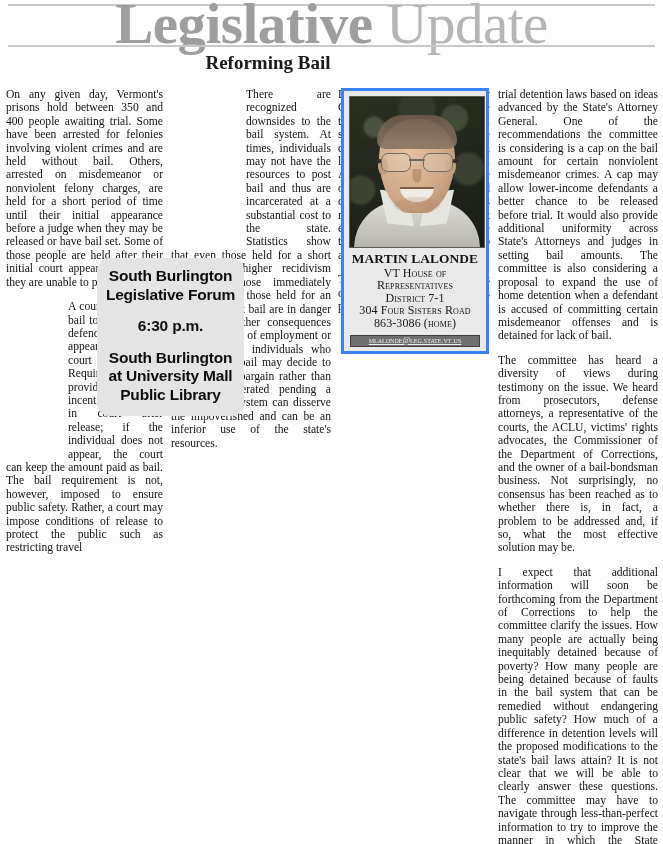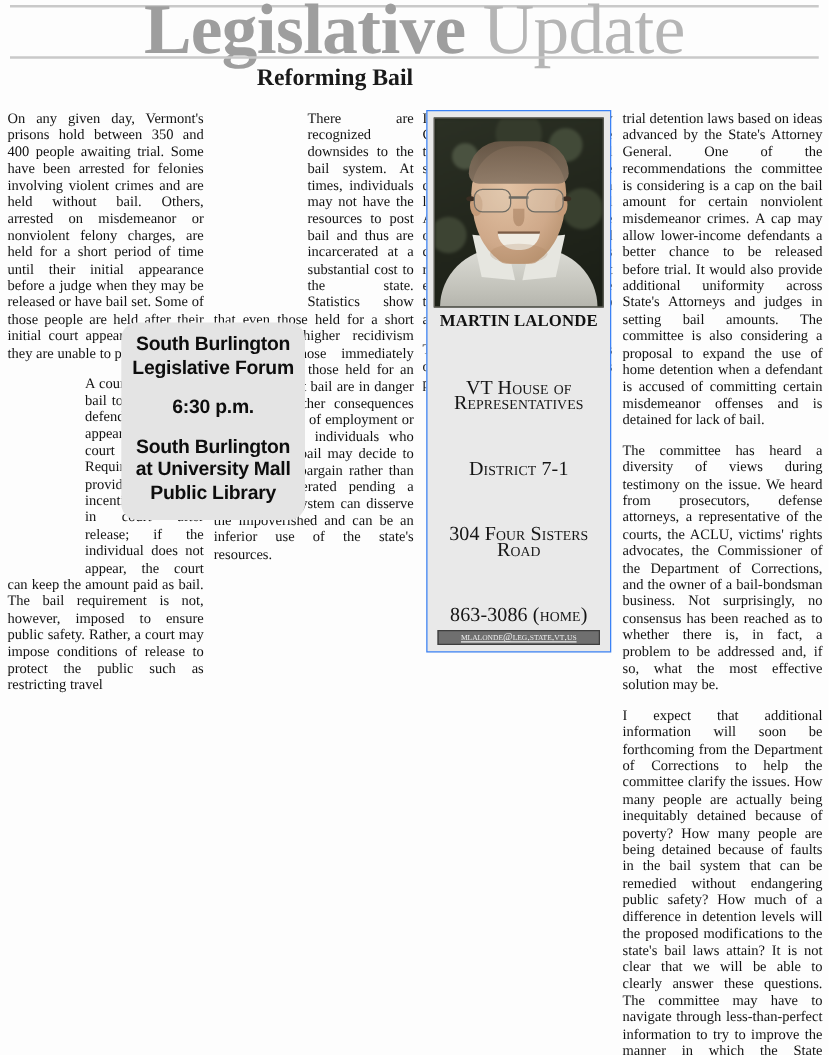--- a/index.html
+++ b/index.html
@@ -118,21 +118,21 @@
     letter-spacing: -0.2px;
   }
   .event-gap { height: 13px; }
 
   
   .photo-block {
     position: absolute;
     left: 341px; top: 88px;
     width: 148px;
     background: #e9e9e9;
-    border: 1px solid #3b82f6;
+    border: 3px solid #3b82f6;
     box-sizing: border-box;
     padding: 5px 5px 4px 5px;
     text-align: center;
   }
   .photo {
     width: 136px;
     height: 152px;
     position: relative;
     overflow: hidden;
     background: #1d2319;
@@ -260,21 +260,21 @@
     letter-spacing: .1px;
   }
   .cap-line {
     font-family: "Liberation Serif", serif;
     font-size: 9.6px;
     line-height: 12.4px;
     color: #151515;
     font-variant: small-caps;
     letter-spacing: .1px;
   }
-  .cap-line.big { font-size: 16px; margin-top: 40px; }
+  .cap-line.big { font-size: 12px; }
   .cap-email {
     display: inline-block;
     margin-top: 2px;
     padding: 0 18px;
     font-family: "Liberation Serif", serif;
     font-size: 8.4px;
     line-height: 10px;
     font-variant: small-caps;
     background: #6f6f6f;
     color: #efefef;

